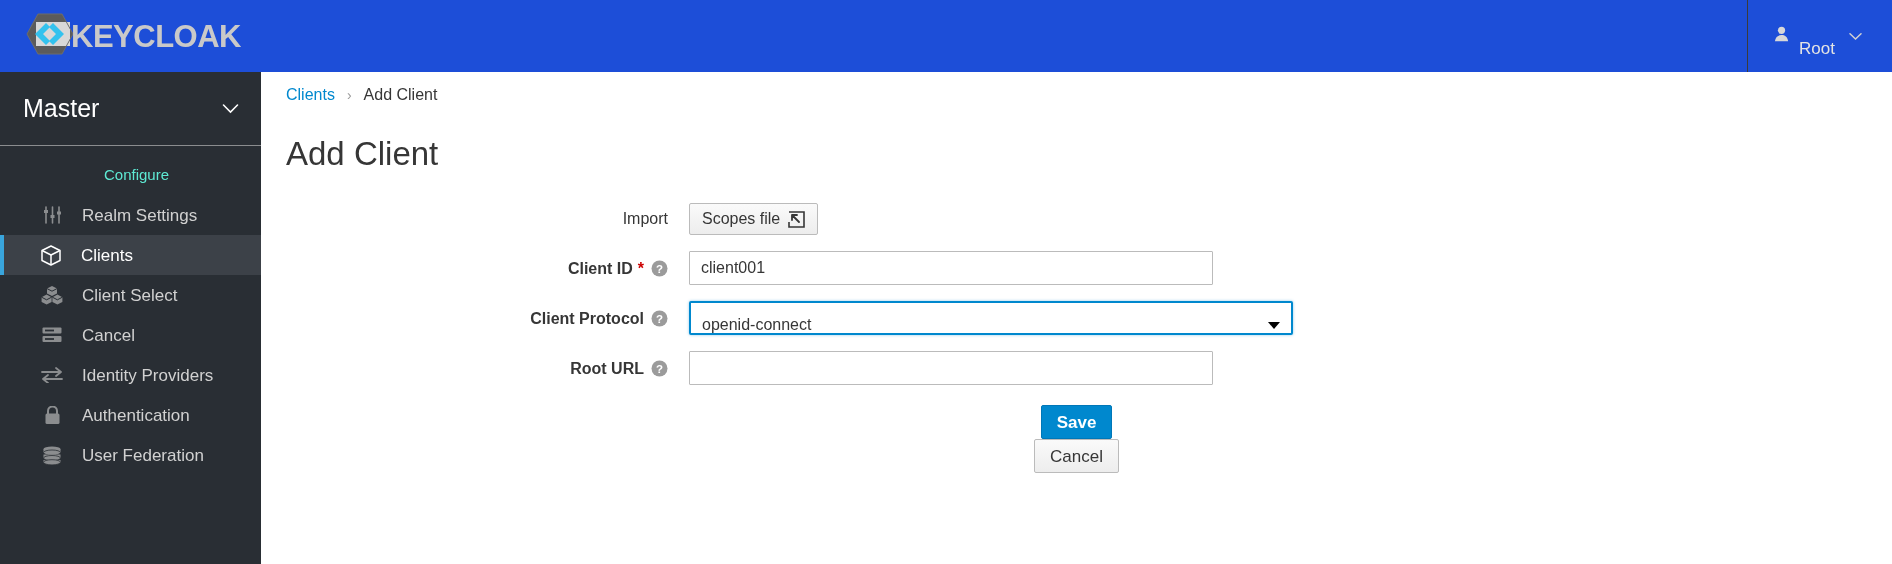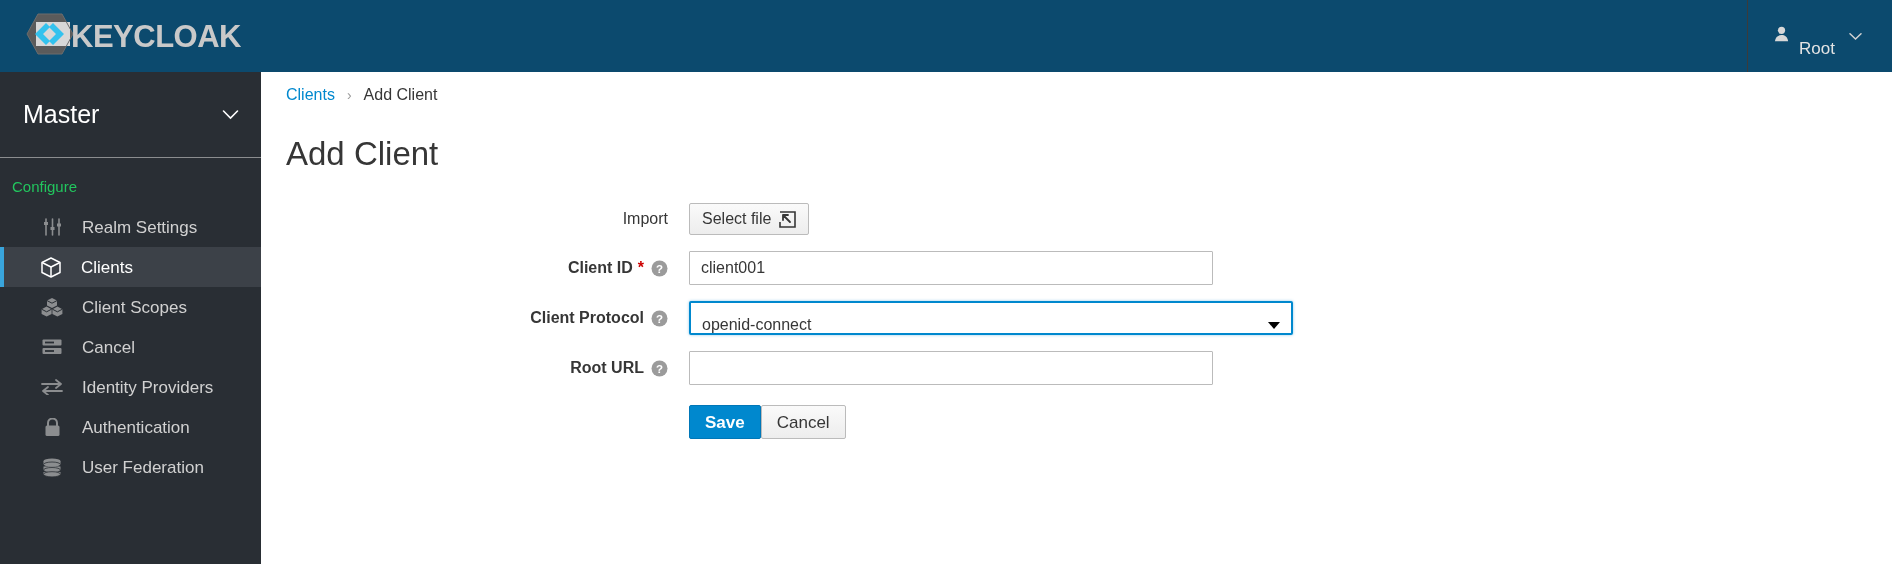--- a/index.html
+++ b/index.html
@@ -10,21 +10,21 @@
     background: #fff;
     font-family: "Liberation Sans", sans-serif;
   }
 
   #app { position: relative; width: 1892px; height: 564px; }
 
   
   .masthead {
     position: absolute; top: 0; left: 0;
     width: 1892px; height: 72px;
-    background: #0c4a6e;
+    background: #1d4ed8;
     display: flex; align-items: center;
   }
   .brand {
     display: flex; align-items: center;
     margin-left: 26px;
     height: 72px;
   }
   .brand-logo { display: block; }
   .brand-text {
     font-size: 31px;
@@ -51,38 +51,39 @@
   .user-caret { margin-left: 14px; display: block; }
 
   
   .sidebar {
     position: absolute; top: 72px; left: 0;
     width: 261px; height: 492px;
     background: #292e34;
     overflow: hidden;
   }
   .realm-selector {
-    height: 86px;
+    height: 74px;
     display: flex; align-items: center;
     padding: 0 22px 0 23px;
     border-bottom: 1px solid #8b8d8f;
     cursor: pointer;
   }
   .realm-name {
     font-size: 25px;
     color: #fff;
     flex: 1 1 auto;
     line-height: 1;
   }
   .realm-caret { display: block; }
   .nav-section-title {
-    color: #22c55e;
+    color: #5eead4;
     font-size: 15px;
     padding: 21px 0 13px 12px;
     line-height: 1;
+    text-align: center;
   }
   .nav-item {
     display: flex; align-items: center;
     height: 40px;
     padding-left: 36px;
     color: #d1d1d1;
     font-size: 17px;
     cursor: pointer;
     border-left: 4px solid transparent;
     position: relative;
@@ -128,21 +129,21 @@
   .form-row {
     display: flex; align-items: center;
     margin-bottom: 16px;
   }
   .form-label {
     width: 428px;
     text-align: right;
     padding-right: 21px;
     font-size: 16px;
     color: #363636;
-    display: flex; align-items: flex-start; justify-content: flex-end;
+    display: flex; align-items: flex-end; justify-content: flex-end;
     line-height: 1;
   }
   .form-label.req { font-weight: bold; }
   .req-star { color: #cc0000; margin-left: 5px; font-weight: bold; }
   .help-icon { margin-left: 7px; display: inline-flex; cursor: pointer; }
   .form-control { display: flex; align-items: center; }
 
   .btn-select-file {
     display: inline-flex; align-items: center;
     height: 32px;
@@ -183,20 +184,21 @@
   .select-value {
     font-size: 16px; color: #363636;
     padding-left: 11px; flex: 1 1 auto;
     line-height: 1;
   }
   .select-caret { margin-right: 11px; display: block; }
 
   .form-actions {
     display: flex; align-items: center;
     margin-top: 20px;
+    flex-direction: column;
   }
   .form-actions .spacer { width: 428px; flex: 0 0 auto; }
   .btn-primary {
     height: 34px; padding: 0 15px;
     background: #0088ce;
     border: 1px solid #0077b8;
     border-radius: 2px;
     color: #fff; font-size: 17px; font-weight: bold;
     cursor: pointer;
     font-family: "Liberation Sans", sans-serif;
@@ -297,21 +299,21 @@
       <span class="nav-icon">
         <svg width="22" height="20" viewBox="0 0 22 20">
           <path d="M11,1 L16,3.6 L16,8.4 L11,11 L6,8.4 L6,3.6 Z" fill="#8b8d8f"></path>
           <path d="M5.6,9.6 L10.6,12.2 L10.6,17 L5.6,19.6 L0.6,17 L0.6,12.2 Z" fill="#8b8d8f"></path>
           <path d="M16.4,9.6 L21.4,12.2 L21.4,17 L16.4,19.6 L11.4,17 L11.4,12.2 Z" fill="#8b8d8f"></path>
           <path d="M6,3.6 L11,6.2 L16,3.6" fill="none" stroke="#292e34" stroke-width="1"></path>
           <path d="M0.6,12.2 L5.6,14.8 L10.6,12.2" fill="none" stroke="#292e34" stroke-width="1"></path>
           <path d="M11.4,12.2 L16.4,14.8 L21.4,12.2" fill="none" stroke="#292e34" stroke-width="1"></path>
         </svg>
       </span>
-      <span class="nav-label">Client Scopes</span>
+      <span class="nav-label">Client Select</span>
     </div>
 
     <div class="nav-item">
       <span class="nav-icon">
         <svg width="20" height="17" viewBox="0 0 20 17">
           <rect x="0.5" y="0.5" width="19" height="6" rx="1" fill="#8b8d8f"></rect>
           <rect x="0.5" y="9" width="19" height="6" rx="1" fill="#8b8d8f"></rect>
           <rect x="3" y="2.6" width="9" height="1.8" fill="#292e34"></rect>
           <rect x="3" y="11.1" width="9" height="1.8" fill="#292e34"></rect>
         </svg>
@@ -366,21 +368,21 @@
     <h1 class="page-title">Add Client</h1>
 
     <div class="form">
 
       <div class="form-row">
         <div class="form-label">
           <span>Import</span>
         </div>
         <div class="form-control">
           <button class="btn-select-file">
-            <span>Select file</span>
+            <span>Scopes file</span>
             <span class="file-icon">
               <svg width="17" height="17" viewBox="0 0 17 17">
                 <path d="M1,1 L16,1 L16,16 L1,16 L1,11" fill="none" stroke="#363636" stroke-width="1.6"></path>
                 <path d="M11,11 L4,4 M4,9 L4,4 L9,4" fill="none" stroke="#363636" stroke-width="1.8" stroke-linecap="round" stroke-linejoin="round"></path>
               </svg>
             </span>
           </button>
         </div>
       </div>
 

